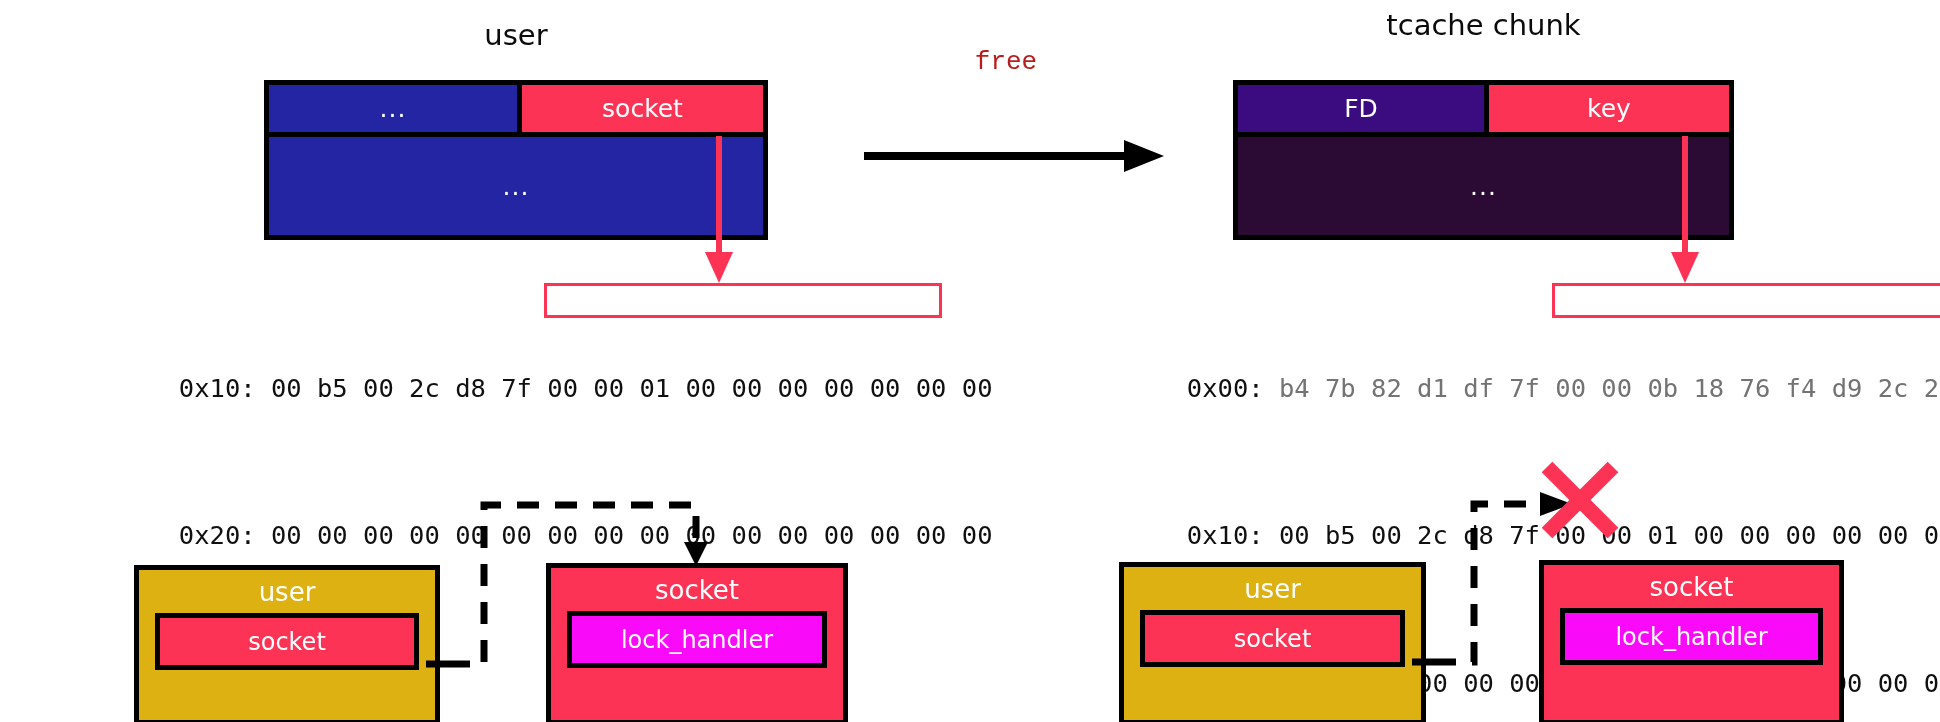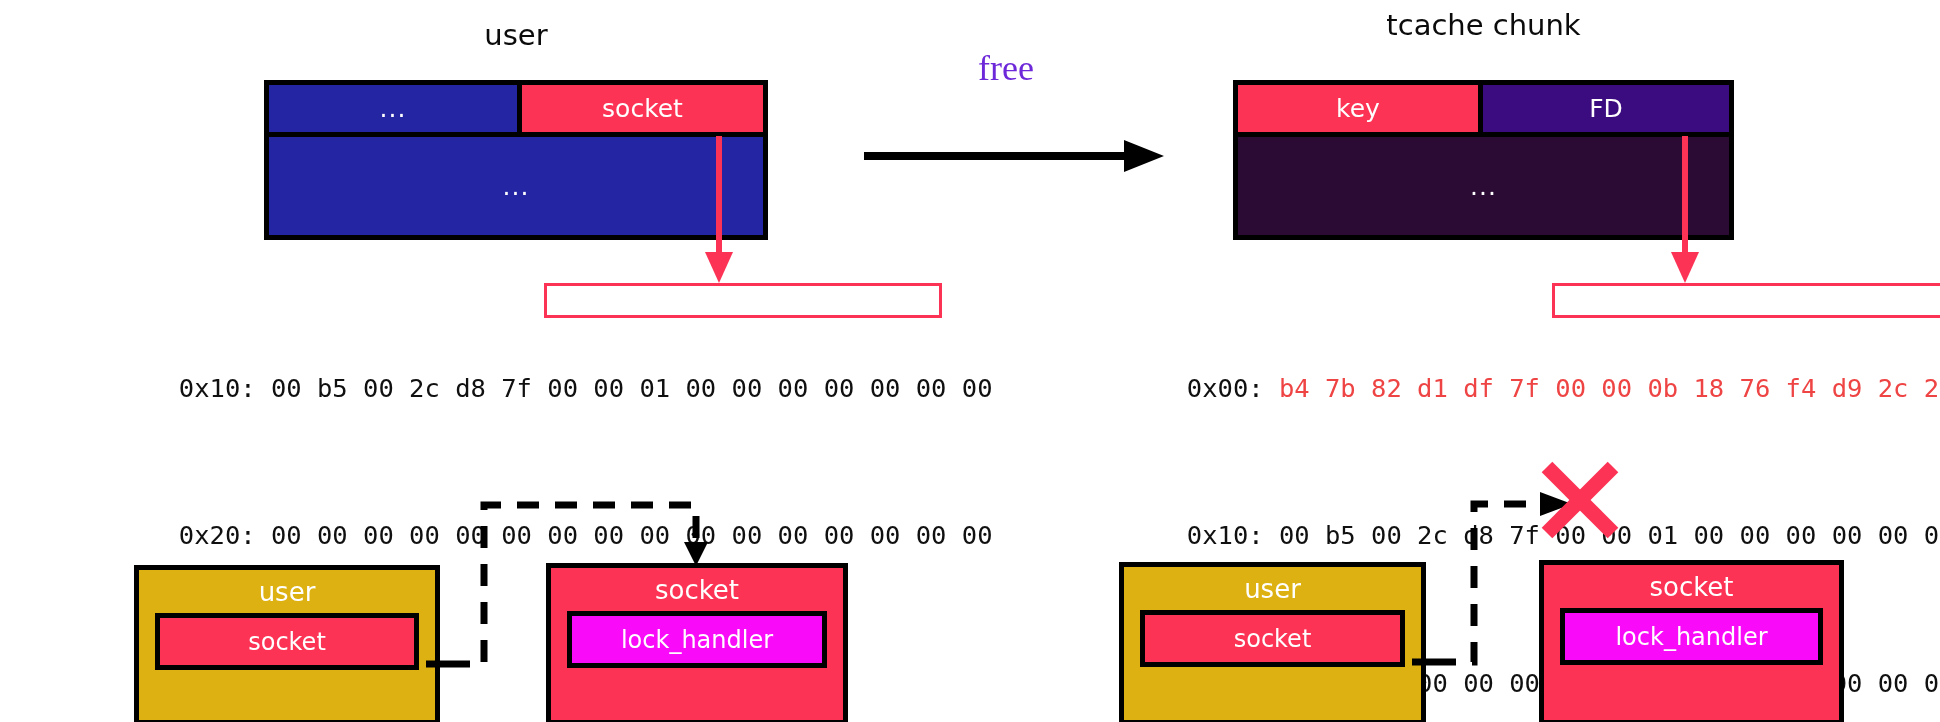--- a/index.html
+++ b/index.html
@@ -20,28 +20,28 @@
   
   .memblock{border:5px solid #000;background:#000;display:flex;flex-direction:column;gap:5px;}
   .memrow{display:flex;gap:5px;}
   .cell{
     display:flex;align-items:center;justify-content:center;
     color:#ffffff;font-size:25px;white-space:nowrap;line-height:1;
   }
   .cell.dots{font-size:25px;letter-spacing:1px;}
 
   
-  .freelabel{font-size:36px;color:#6d28d9;white-space:nowrap;font-family:Liberation Serif, serif;}
+  .freelabel{font-size:26px;color:#b91c1c;white-space:nowrap;font-family:Liberation Mono, monospace;}
 
   
   .hex{
     font-family:"DejaVu Sans Mono","Liberation Mono",monospace;
     font-size:25.5px;line-height:29.5px;color:#101010;white-space:pre;
   }
-  .hex .hi{color:#ef4444;}
+  .hex .hi{color:#737373;}
   .hexwrap{position:absolute;}
   .hexrow{white-space:pre;}
   .hlbox{position:absolute;border:3px solid #fc3355;box-sizing:border-box;pointer-events:none;}
 
   
   .objbox{border:5px solid #000;box-sizing:border-box;}
   .objtitle{
     color:#fff;font-size:26px;text-align:center;white-space:nowrap;line-height:1;
   }
   .innerbox{
@@ -76,22 +76,22 @@
   <div class="abs freelabel" style="left:846px;top:47px;width:288px;text-align:center;">free</div>
   <svg style="left:0;top:0;width:1940px;height:722px;">
     <line x1="848" y1="156" x2="1112" y2="156" stroke="#000" stroke-width="8"></line>
     <polygon points="1108,140 1148,156 1108,172" fill="#000"></polygon>
   </svg>
 
   <div class="abs title" style="left:1217px;top:8px;width:501px;">tcache chunk</div>
 
   <div class="abs memblock" style="left:1217px;top:80px;width:501px;height:160px;">
     <div class="memrow" style="height:47px;">
+      <div class="cell" style="background:#3B0B80;width:246px;">FD</div>
       <div class="cell" style="background:#FC3355;flex:1;">key</div>
-      <div class="cell" style="background:#3B0B80;width:246px;">FD</div>
     </div>
     <div class="memrow" style="flex:1;">
       <div class="cell dots" style="background:#2B0A33;flex:1;">...</div>
     </div>
   </div>
 
   <svg style="left:0;top:0;width:1940px;height:722px;">
     <line x1="1669" y1="136" x2="1669" y2="255" stroke="#FC3355" stroke-width="6"></line>
     <polygon points="1655,252 1683,252 1669,283" fill="#FC3355"></polygon>
   </svg>

